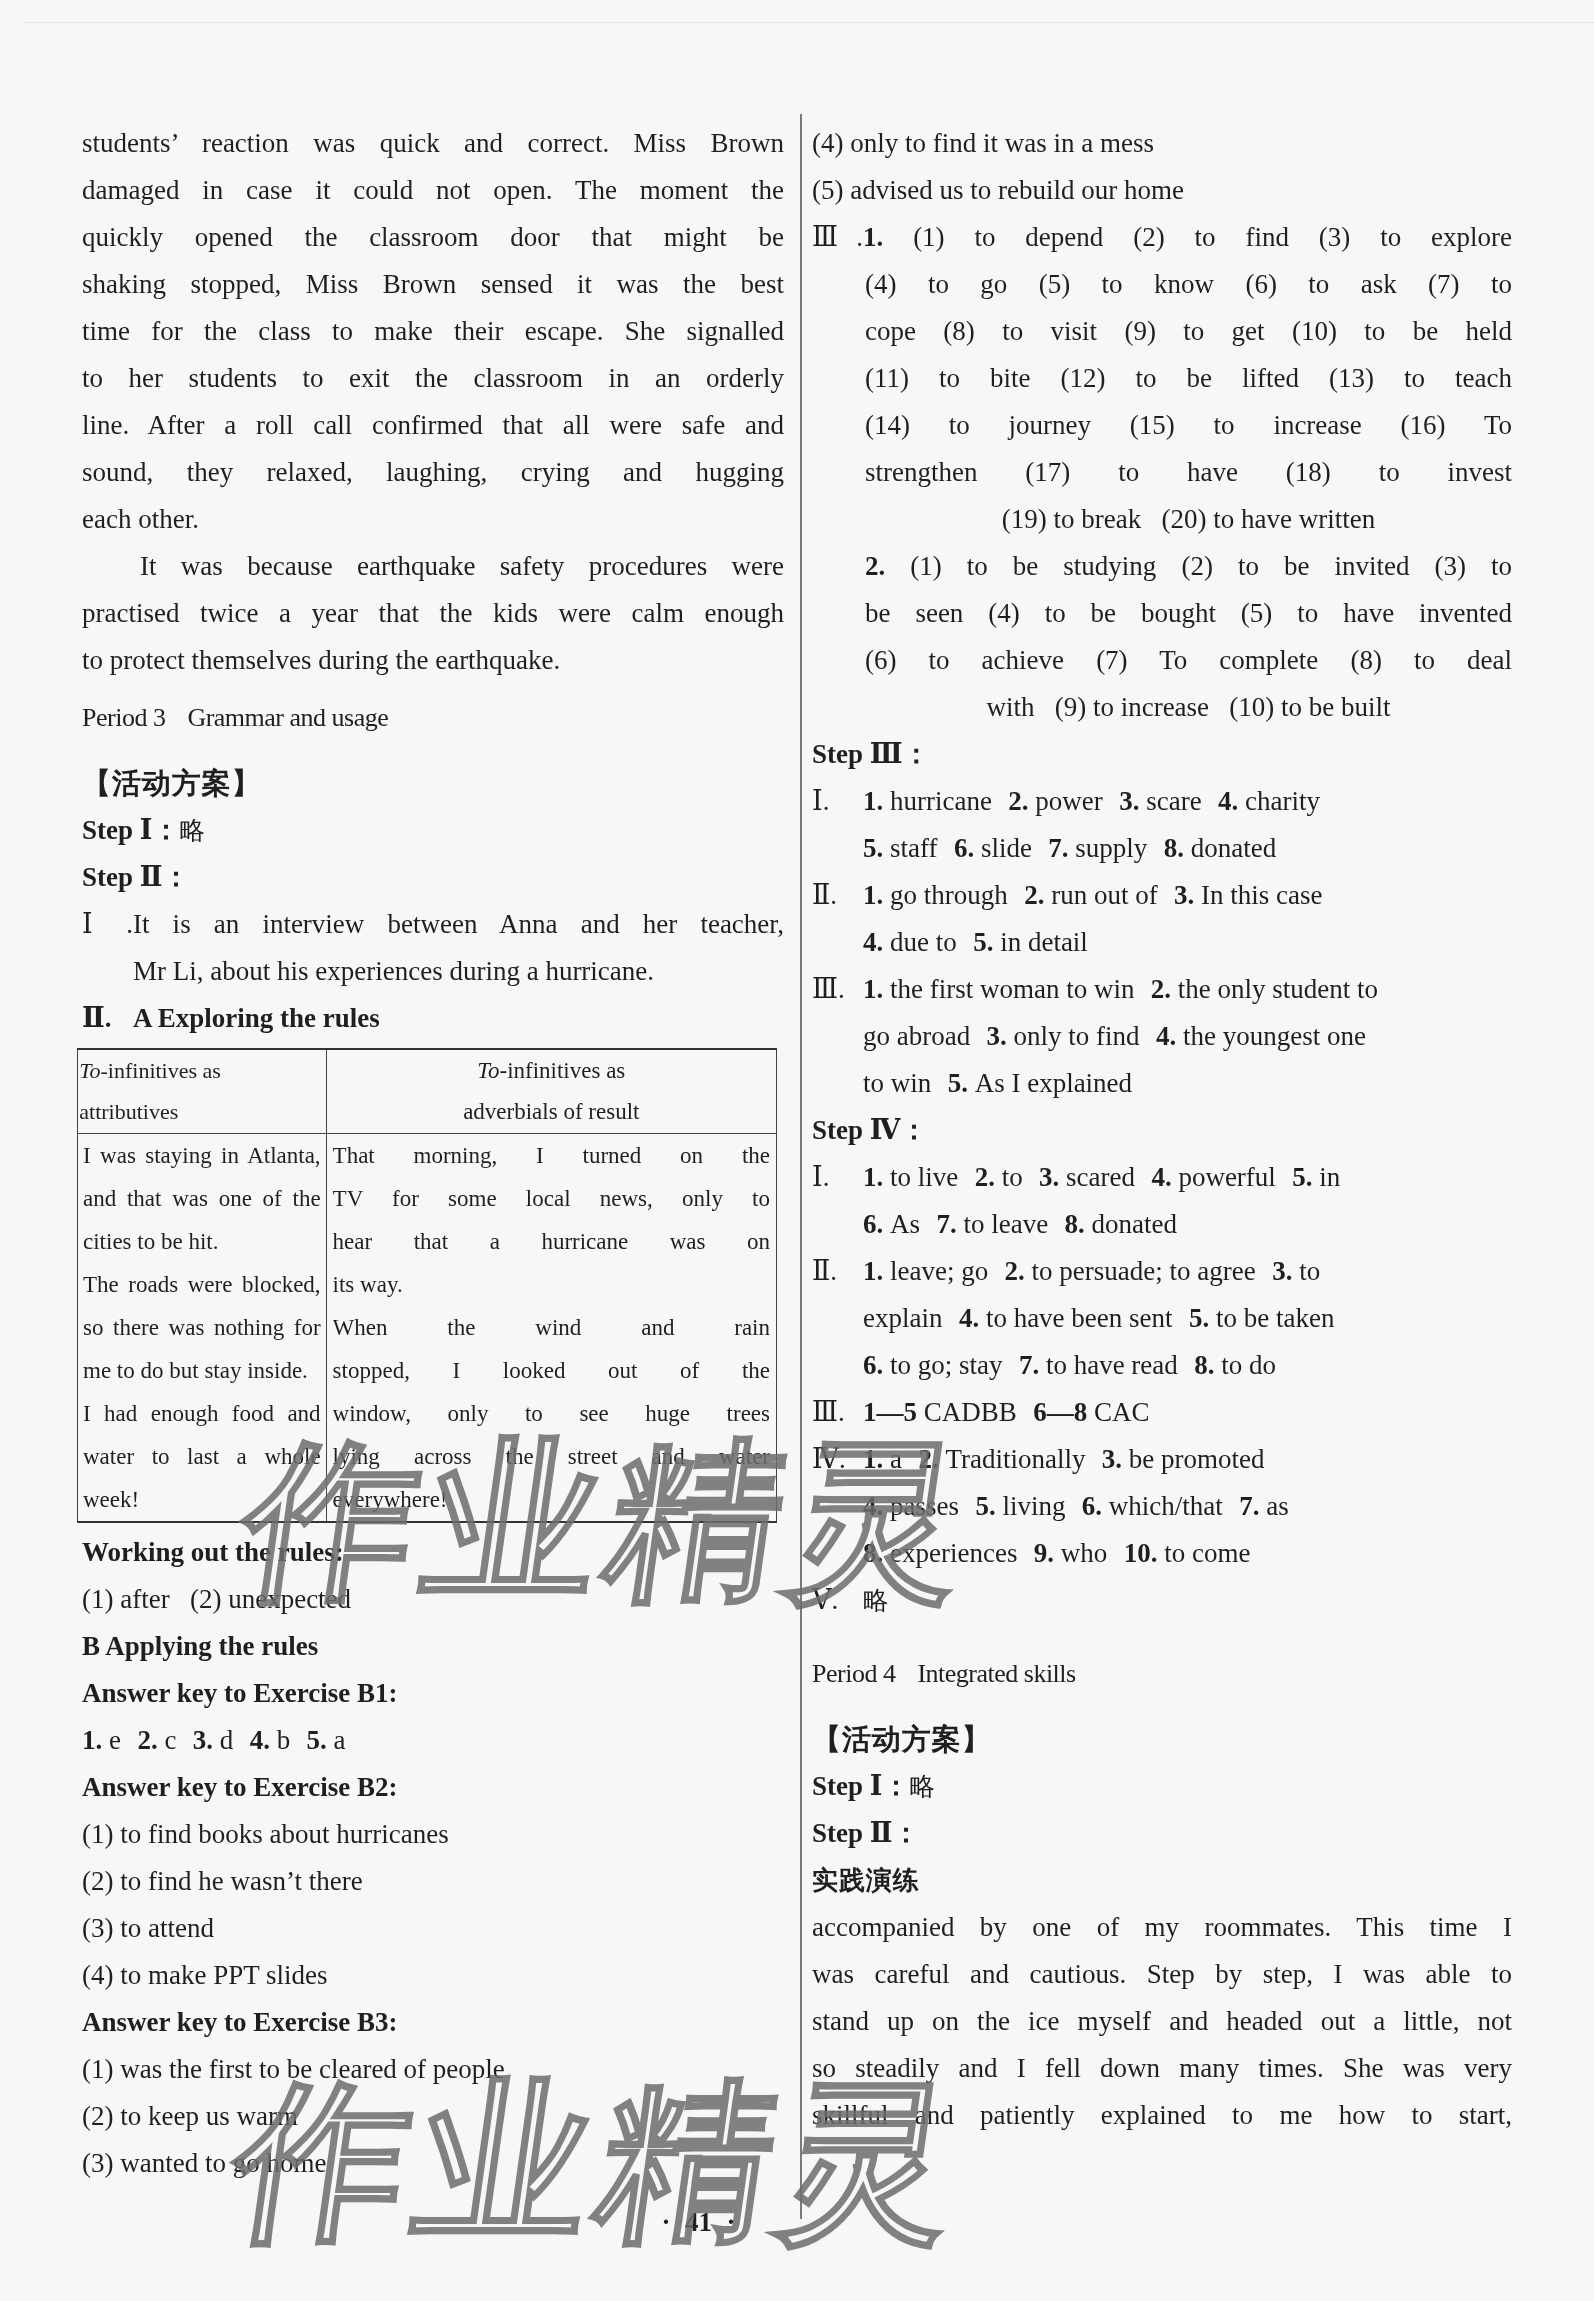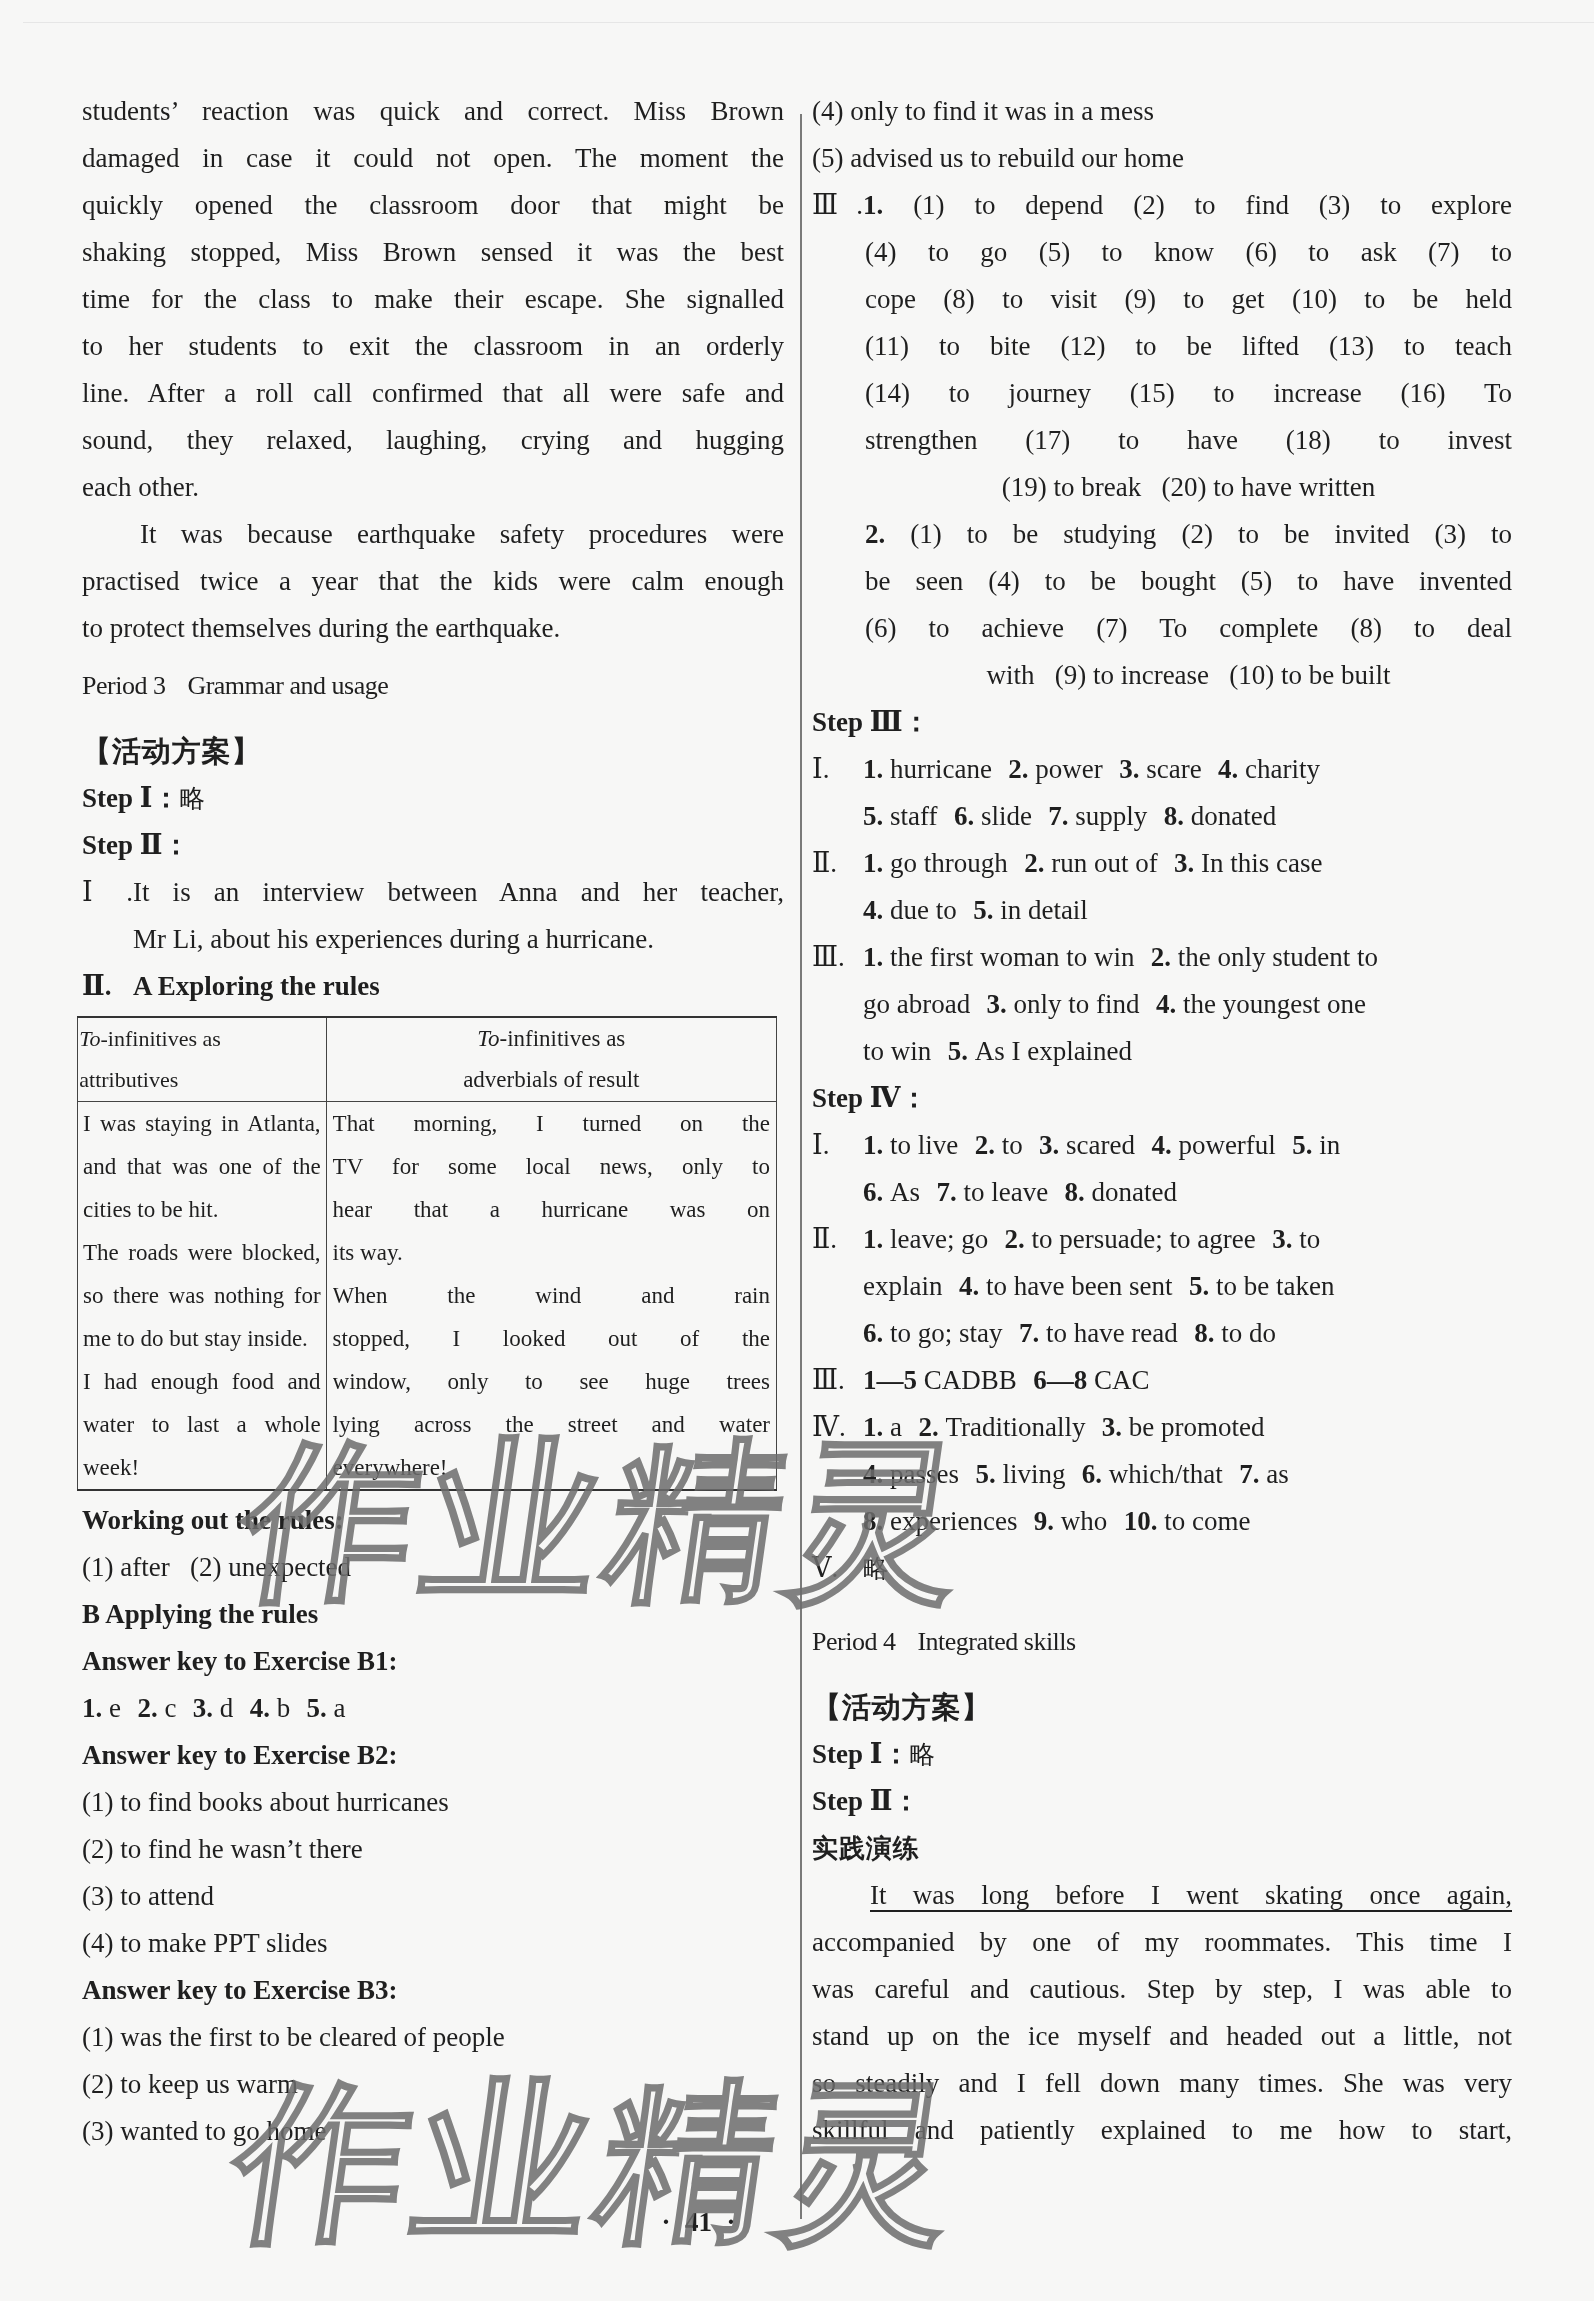--- a/index.html
+++ b/index.html
@@ -3,21 +3,21 @@
 <meta charset="utf-8">
 <style>
   html, body { margin: 0; padding: 0; }
   body {
     width: 1595px; height: 2302px; position: relative; overflow: hidden;
     background: #f7f7f6;
     font-family: "Liberation Serif", "DejaVu Serif", serif;
     color: #1f1f1f;
   }
   .page-border-top { position: absolute; left: 23px; right: 0; top: 22px; height: 0.9px; background: #e6e6e6; }
-  .col { position: absolute; top: 88px; font-size: 27px; line-height: 47px; }
+  .col { position: absolute; top: 120px; font-size: 27px; line-height: 47px; }
   .col-left { left: 82px; width: 702px; }
   .col-right { left: 812px; width: 700px; }
   .divider { position: absolute; left: 800px; top: 114px; width: 1.8px; height: 2105px; background: #5a5a5a; opacity: .8; }
   .line { white-space: nowrap; height: 47px; }
   .just { text-align: justify; text-align-last: justify; white-space: normal; height: 47px; overflow: hidden; }
   .indent-par { padding-left: 58px; }
   .indent-sub { padding-left: 53px; text-align: center; }
   .sans-head { font-family: Liberation Serif, serif; font-size: 26px; text-align: left; letter-spacing: -0.5px; }
   .sans-head .gap { display: inline-block; width: 22px; }
   .cn-head { font-family: "DejaVu Sans", sans-serif; font-weight: bold; font-size: 29px; letter-spacing: 0.9px; }
@@ -180,21 +180,20 @@
 
   <div class="line sans-head" style="height:56px;line-height:67px;margin-top:16.4px;">
     <span>Period 4</span><span class="gap"></span><span>Integrated skills</span>
   </div>
   <div class="line cn-head" style="margin-top:20px;">【活动方案】</div>
   <div class="line">
     <span class="bold">Step Ⅰ：</span><span class="cn">略</span>
   </div>
   <div class="line bold">Step Ⅱ：</div>
   <div class="line cn-head" style="font-size:26px;">实践演练</div>
-  <div class="just indent-par"><span class="underline">It was long before I went skating once again,</span></div>
   <div class="just">accompanied by one of my roommates. This time I</div>
   <div class="just">was careful and cautious. Step by step, I was able to</div>
   <div class="just">stand up on the ice myself and headed out a little, not</div>
   <div class="just">so steadily and I fell down many times. She was very</div>
   <div class="just">skillful and patiently explained to me how to start,</div>
 </div>
 
 <div class="page-number">
   <span class="dot">·</span><span>41</span><span class="dot">·</span>
 </div>

